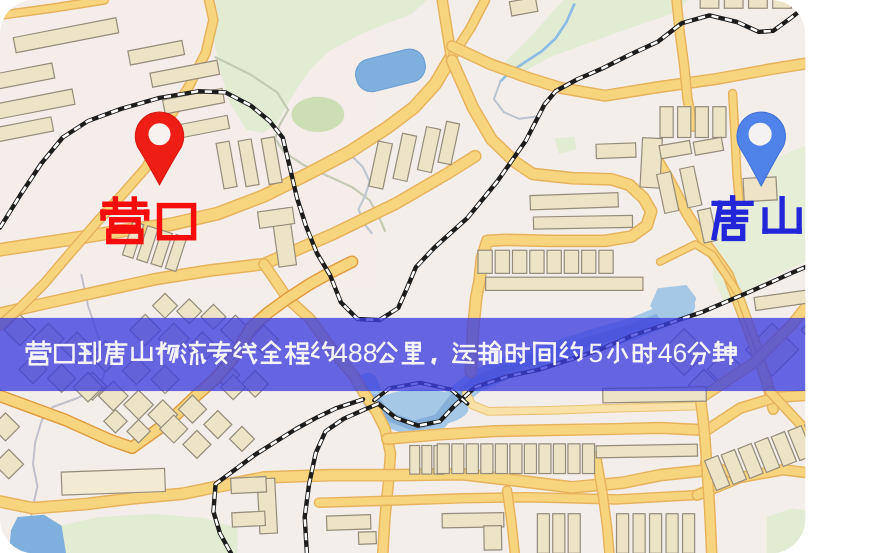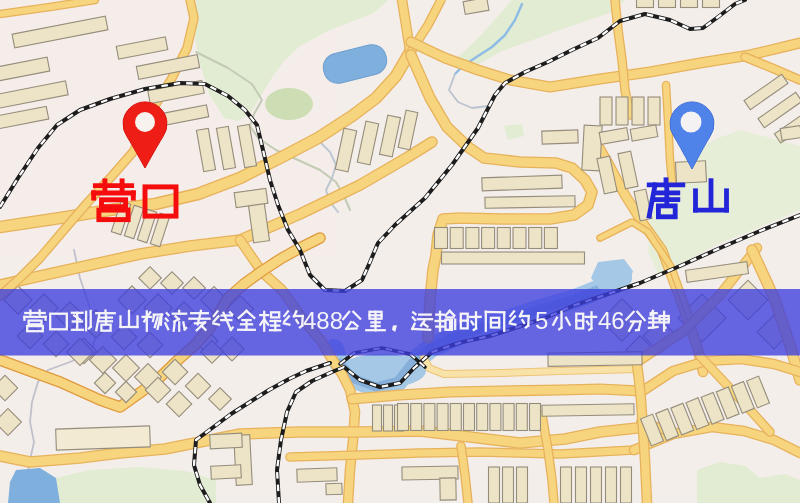--- a/index.html
+++ b/index.html
@@ -1,14 +1,14 @@
 <!DOCTYPE html>
 <html><head><meta charset="utf-8"><style>
 html,body{margin:0;padding:0;background:#fff;font-family:"Liberation Sans", sans-serif;}
-#map{position:relative;width:800px;height:503px;overflow:hidden;}
+#map{position:relative;width:732px;height:503px;overflow:hidden;border-radius:31px;}
 </style></head>
 <body>
 
 <div id="map">
 <svg width="800" height="503" viewBox="0 0 800 503">
 
 <rect x="0" y="0" width="800" height="503" fill="#f4eeea"></rect>
 
 <rect x="0" y="0" width="340" height="260" fill="#f6ece9" opacity="0.35"></rect>
 

